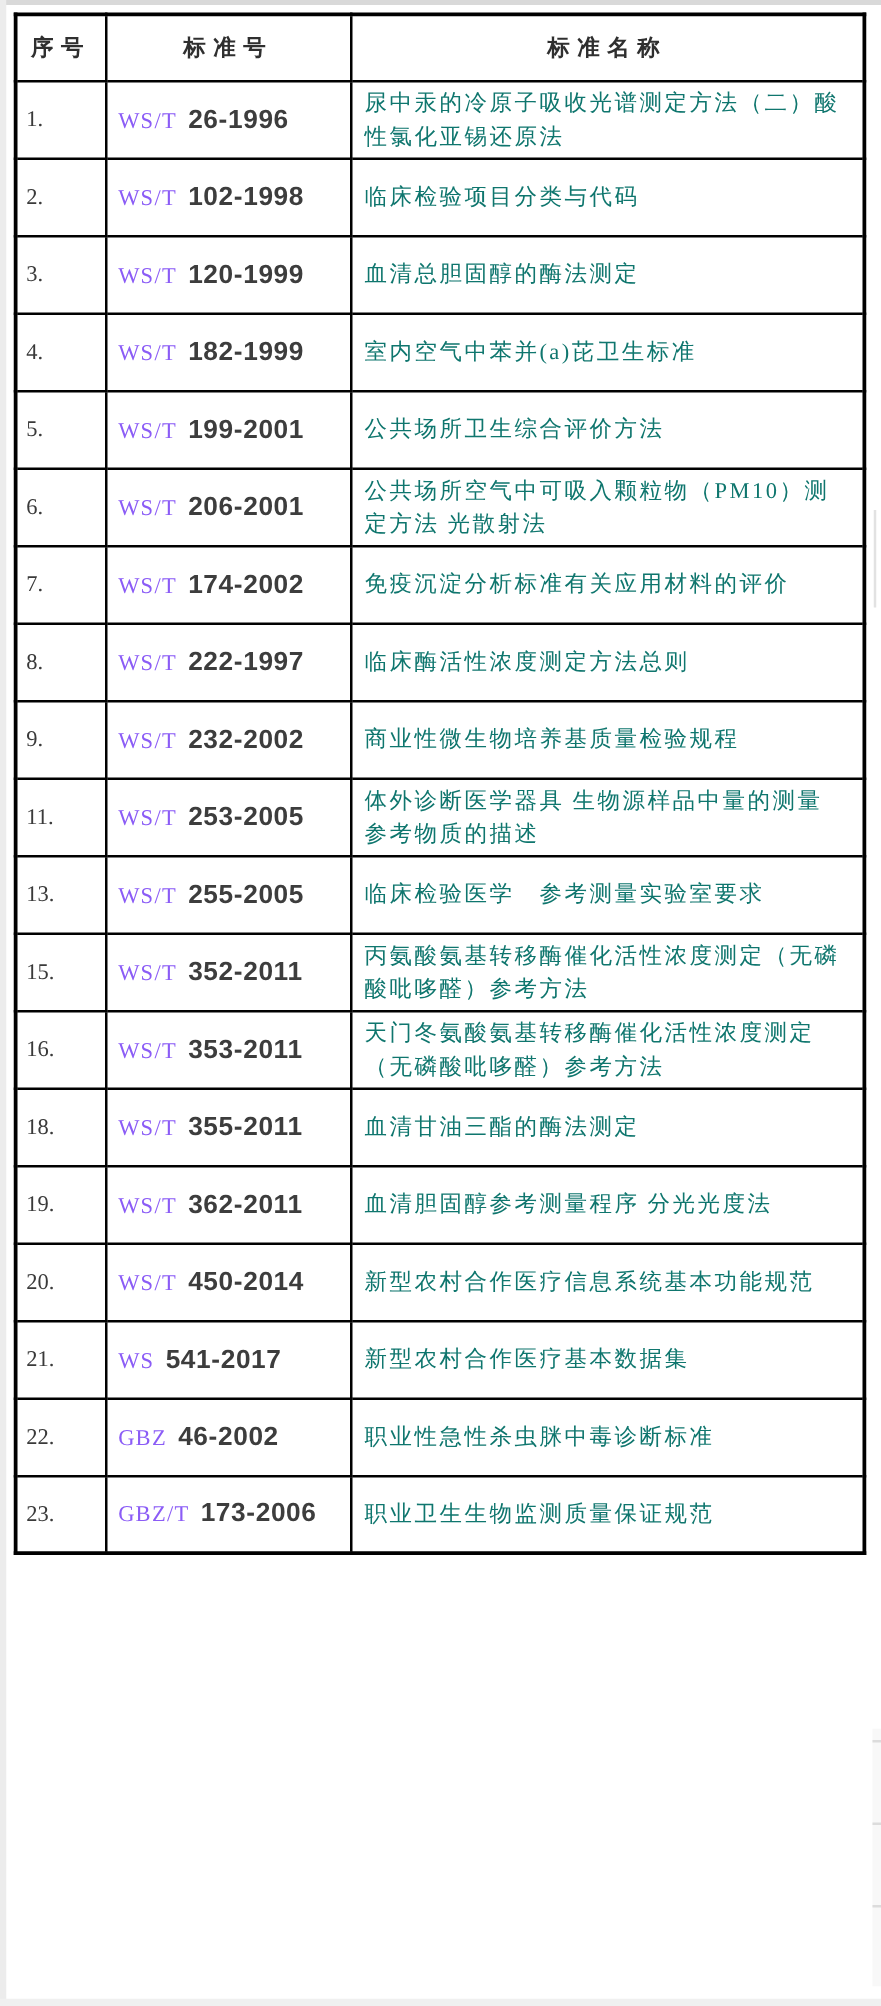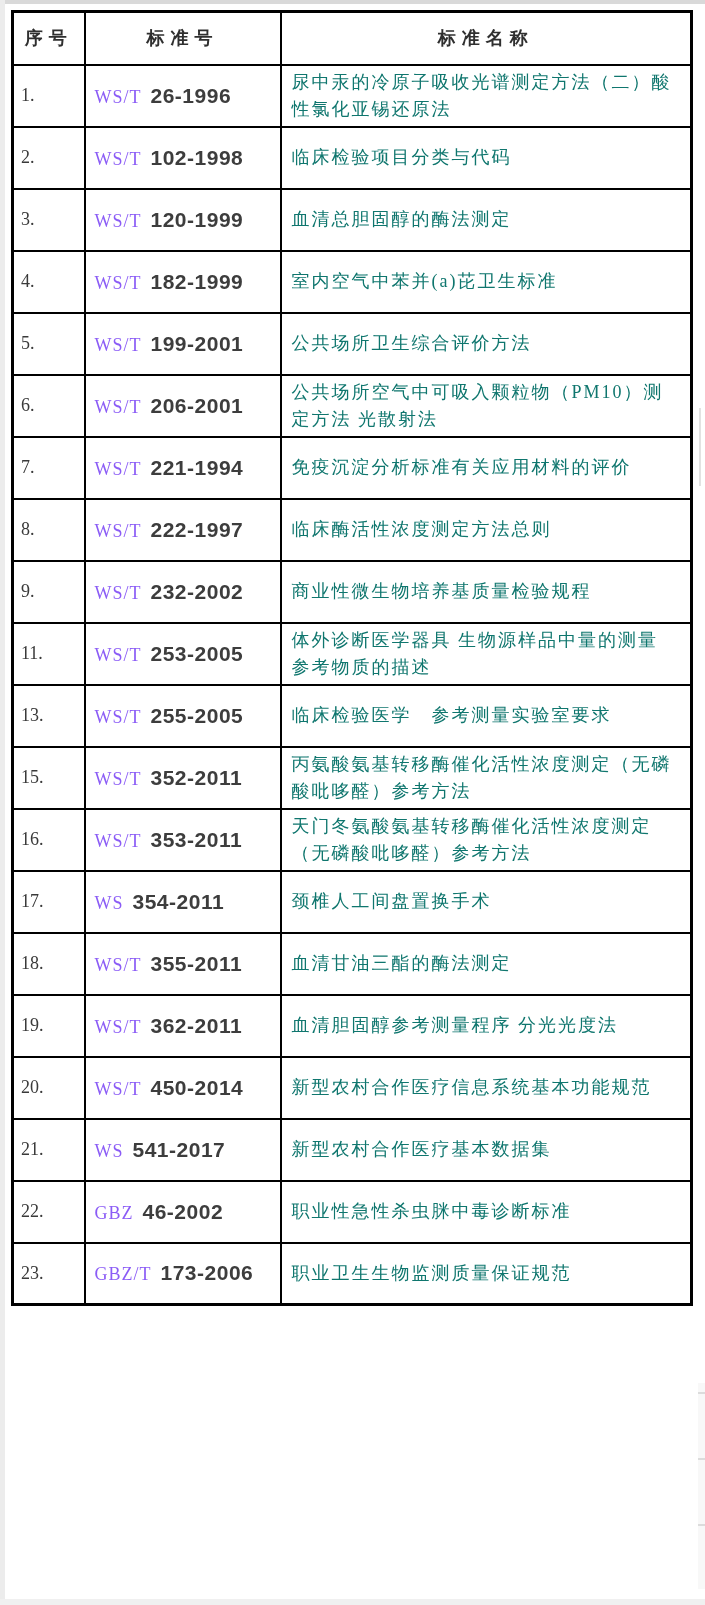--- a/index.html
+++ b/index.html
@@ -107,21 +107,21 @@
   </tr>
 
   <tr>
     <td class="c-no">6.</td>
     <td class="c-std"><span class="prefix">WS/T</span><span class="code">206-2001</span></td>
     <td class="c-name">公共场所空气中可吸入颗粒物（PM10）测定方法 光散射法</td>
   </tr>
 
   <tr>
     <td class="c-no">7.</td>
-    <td class="c-std"><span class="prefix">WS/T</span><span class="code">221-1994</span></td>
+    <td class="c-std"><span class="prefix">WS/T</span><span class="code">174-2002</span></td>
     <td class="c-name">免疫沉淀分析标准有关应用材料的评价</td>
   </tr>
 
   <tr>
     <td class="c-no">8.</td>
     <td class="c-std"><span class="prefix">WS/T</span><span class="code">222-1997</span></td>
     <td class="c-name">临床酶活性浓度测定方法总则</td>
   </tr>
 
   <tr>
@@ -150,25 +150,20 @@
     <td class="c-std"><span class="prefix">WS/T</span><span class="code">352-2011</span></td>
     <td class="c-name">丙氨酸氨基转移酶催化活性浓度测定（无磷酸吡哆醛）参考方法</td>
   </tr>
 
   <tr>
     <td class="c-no">16.</td>
     <td class="c-std"><span class="prefix">WS/T</span><span class="code">353-2011</span></td>
     <td class="c-name">天门冬氨酸氨基转移酶催化活性浓度测定（无磷酸吡哆醛）参考方法</td>
   </tr>
 
-  <tr>
-    <td class="c-no">17.</td>
-    <td class="c-std"><span class="prefix">WS</span><span class="code">354-2011</span></td>
-    <td class="c-name">颈椎人工间盘置换手术</td>
-  </tr>
 
   <tr>
     <td class="c-no">18.</td>
     <td class="c-std"><span class="prefix">WS/T</span><span class="code">355-2011</span></td>
     <td class="c-name">血清甘油三酯的酶法测定</td>
   </tr>
 
   <tr>
     <td class="c-no">19.</td>
     <td class="c-std"><span class="prefix">WS/T</span><span class="code">362-2011</span></td>

